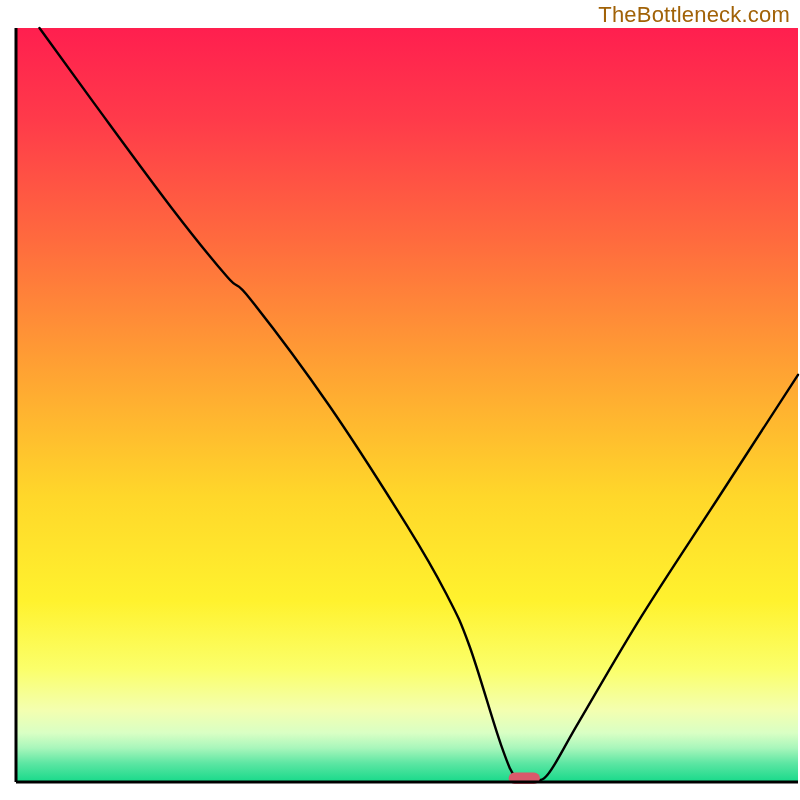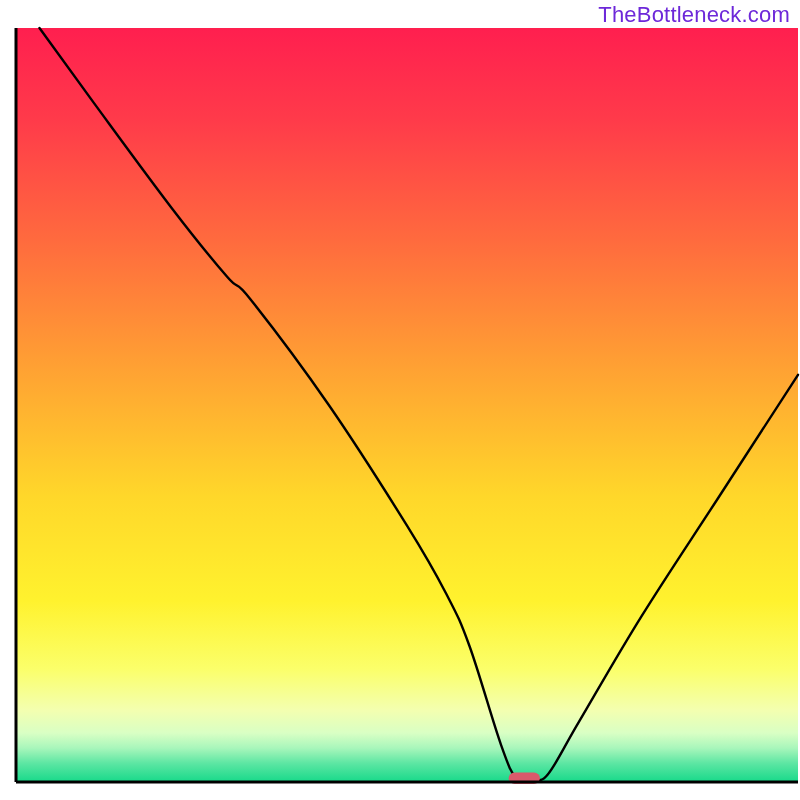--- a/index.html
+++ b/index.html
@@ -12,21 +12,21 @@
   }
   .chart-container {
     position: relative;
     width: 800px;
     height: 800px;
   }
   .watermark {
     position: absolute;
     top: 2px;
     right: 10px;
-    color: #6d28d9;
+    color: #a16207;
     font-size: 22px;
     font-weight: 500;
     letter-spacing: 0.2px;
     z-index: 3;
   }
   svg.plot {
     position: absolute;
     top: 0;
     left: 0;
     width: 800px;

